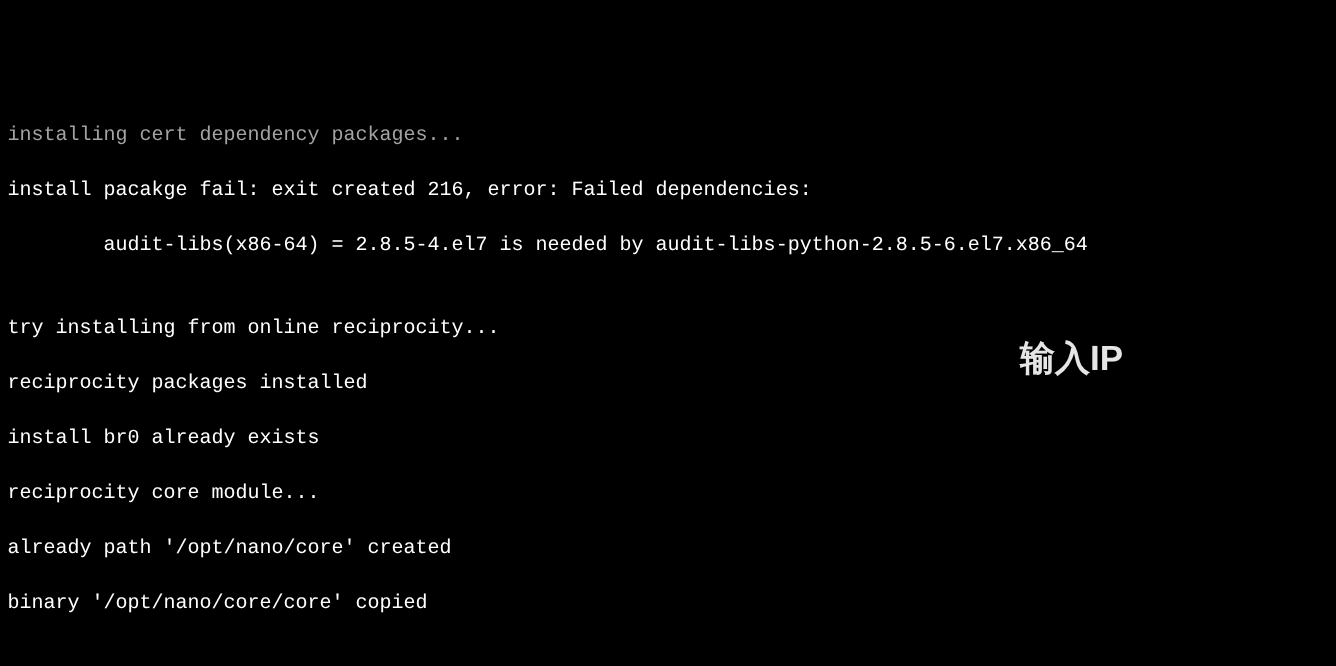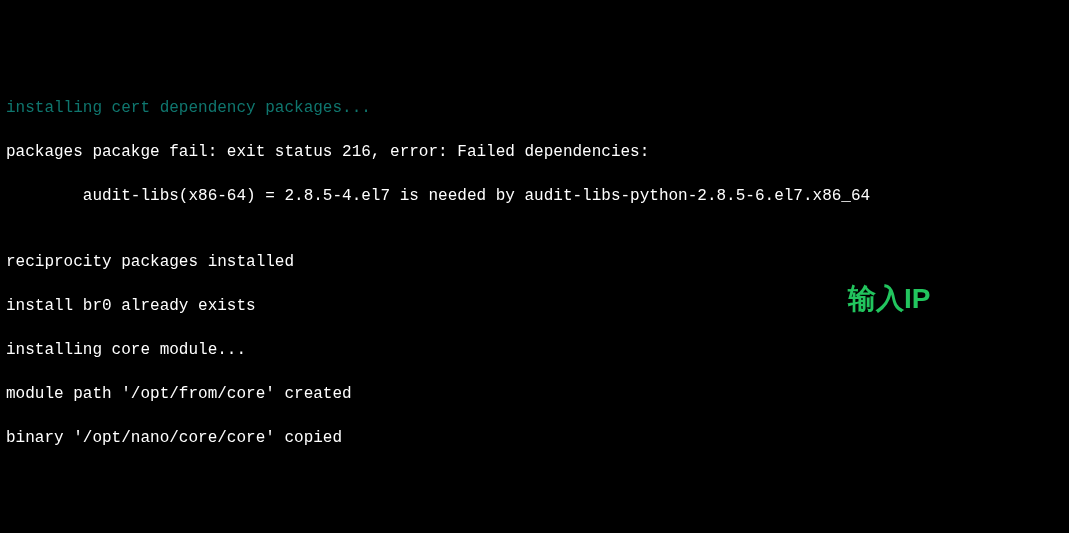--- a/index.html
+++ b/index.html
@@ -18,48 +18,48 @@
       width: 1069px;
       height: 533px;
       padding: 0 6px;
       position: relative;
     }
     .term-line {
       display: block;
       white-space: pre;
     }
     .annotation {
-      color: #22c55e;
+      color: #e5e5e5;
       font-family: "SimSun", "Microsoft YaHei", sans-serif;
       font-size: 28px;
       font-weight: bold;
       position: absolute;
       left: 816px;
-      top: 288px;
+      top: 276px;
       white-space: nowrap;
-      margin-left: 32px;
     }
     .wrapper {
       position: relative;
     }
   </style>
 </head>
 <body>
 
 
 
 <div class="wrapper">
-<span class="term-line" style="color:#0f766e; margin-top:-13px;">installing cert dependency packages...</span>
-<span class="term-line">packages pacakge fail: exit status 216, error: Failed dependencies:</span>
+<span class="term-line" style="color:#a3a3a3; margin-top:-13px;">installing cert dependency packages...</span>
+<span class="term-line">install pacakge fail: exit created 216, error: Failed dependencies:</span>
 <span class="term-line">        audit-libs(x86-64) = 2.8.5-4.el7 is needed by audit-libs-python-2.8.5-6.el7.x86_64</span>
 <span class="term-line"></span>
+<span class="term-line">try installing from online reciprocity...</span>
 <span class="term-line">reciprocity packages installed</span>
 <span class="term-line">install br0 already exists</span>
-<span class="term-line">installing core module...</span>
-<span class="term-line">module path '/opt/from/core' created</span>
+<span class="term-line">reciprocity core module...</span>
+<span class="term-line">already path '/opt/nano/core' created</span>
 <span class="term-line">binary '/opt/nano/core/core' copied</span>
 
 
 
 
 
 
 
 
 

